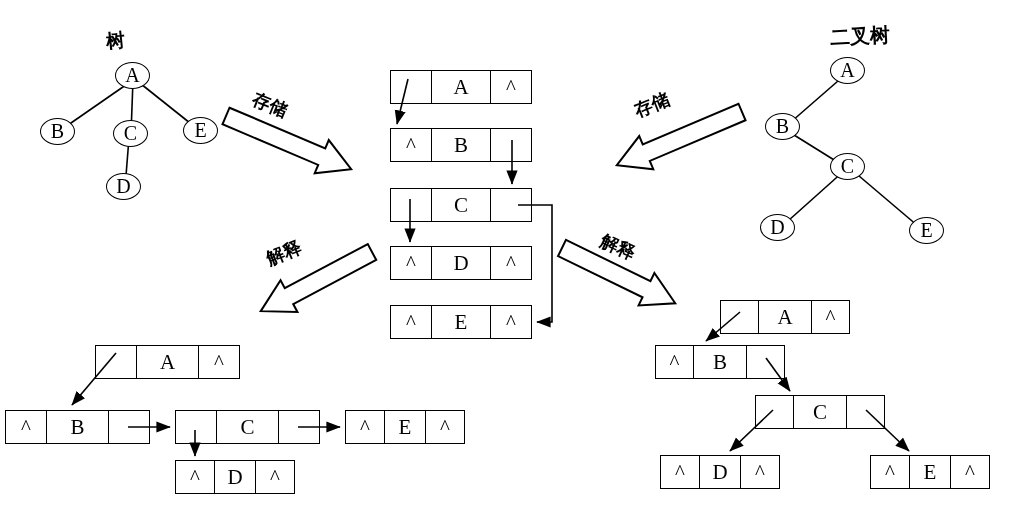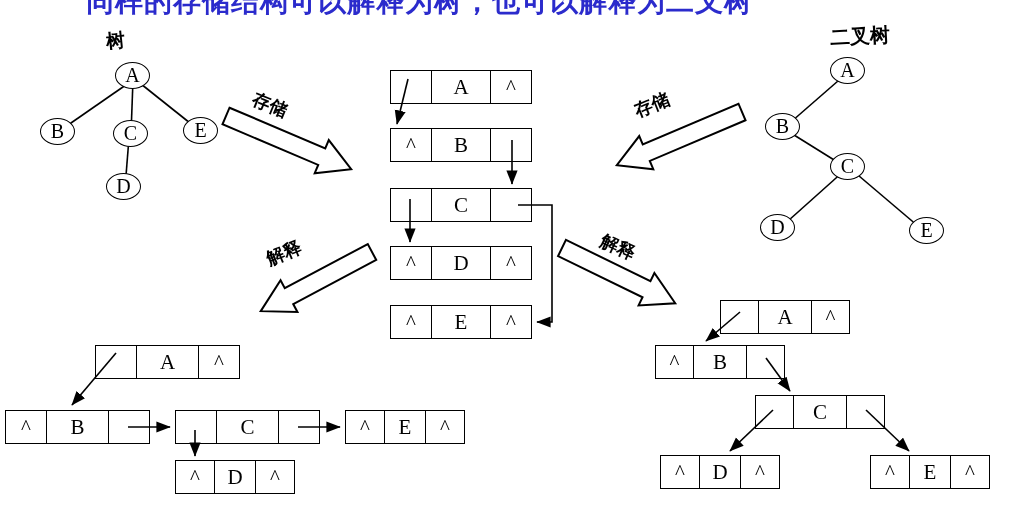--- a/index.html
+++ b/index.html
@@ -46,23 +46,20 @@
     font-weight:bold; font-size:28px; color:#2b2bcc;
     white-space:nowrap; letter-spacing:1px;
     transform:translateY(-17px); display:inline-block;
   }
 </style>
 </head>
 <body>
 
 <div id="stage">
 
-  <div class="title-clip">
-    <span class="title-text">同样的存储结构可以解释为树，也可以解释为二叉树</span>
-  </div>
 
   <svg class="overlay" width="1024" height="529">
     <defs>
       <marker id="ah" markerWidth="10" markerHeight="8" refX="8.5" refY="3.5" orient="auto">
         <path d="M0,0 L9,3.5 L0,7 Z" fill="#000"></path>
       </marker>
     </defs>
 
     <g stroke="#000" stroke-width="1.6">
       <line x1="133" y1="80" x2="58" y2="132"></line>

